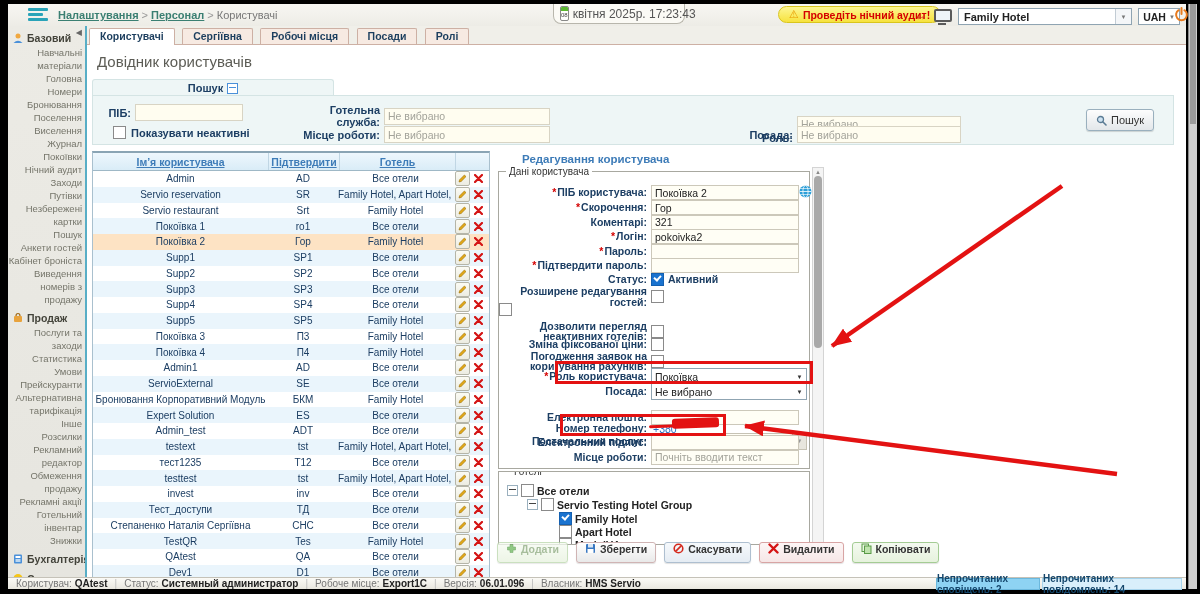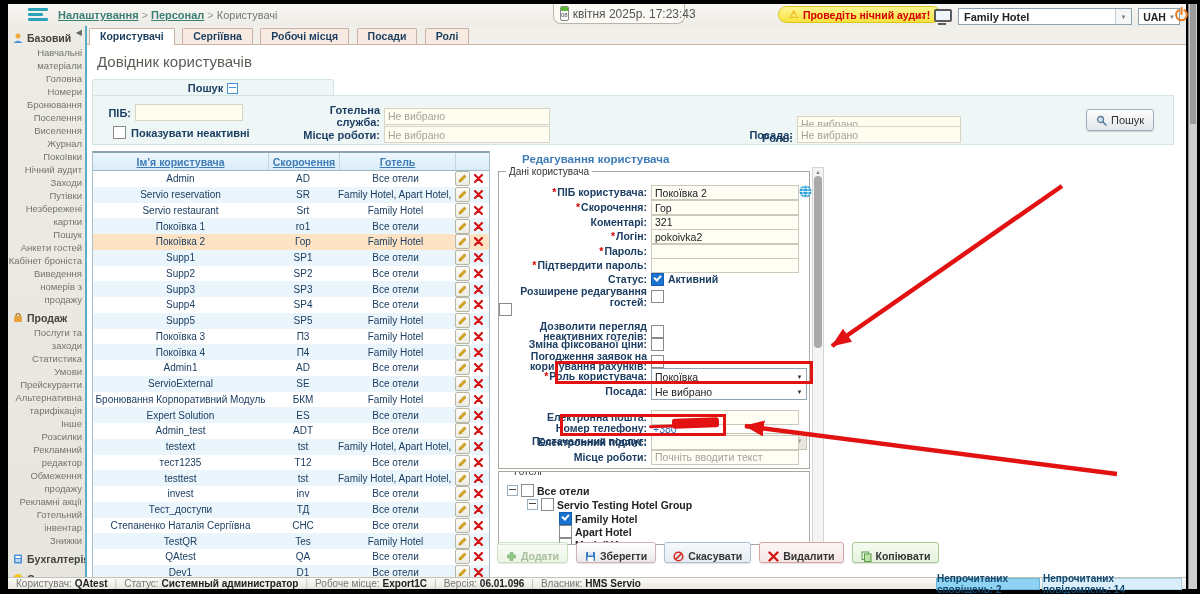--- a/index.html
+++ b/index.html
@@ -108,21 +108,21 @@
   .vthumb{position:absolute;left:1px;top:8px;width:8px;height:172px;background:#a9a9a9;border-radius:4px;}
 
   
   .trow2{position:absolute;display:flex;align-items:center;gap:3px;}
   .expander{width:9px;height:9px;border:1px solid #9ab0be;background:#fff;position:relative;cursor:pointer;flex:none;}
   .expander::after{content:"";position:absolute;left:1px;right:1px;top:3px;height:1px;background:#444;}
   .tlbl{font-size:10.5px;font-weight:bold;color:#222;}
 
   
   .btnrow{position:absolute;left:410px;top:497px;width:320px;height:20px;display:flex;gap:8px;align-items:center;}
-  .ebtn{height:19px;padding:0 8px;display:flex;align-items:flex-end;gap:4px;border-radius:3px;font-size:10.5px;font-weight:bold;color:#333;cursor:pointer;background:linear-gradient(#fff,#e9e9e9);border:1px solid #b0b0b0;box-shadow:0 1px 1px rgba(0,0,0,.12);white-space:nowrap;}
+  .ebtn{height:19px;padding:0 8px;display:flex;align-items:flex-start;gap:4px;border-radius:3px;font-size:10.5px;font-weight:bold;color:#333;cursor:pointer;background:linear-gradient(#fff,#e9e9e9);border:1px solid #b0b0b0;box-shadow:0 1px 1px rgba(0,0,0,.12);white-space:nowrap;}
   .ebtn.add{border-color:#b9d6aa;background:linear-gradient(#f6fbf2,#e7f2de);color:#8aa87c;opacity:.75;}
   .ebtn.save{border-color:#d0b4b4;}
   .ebtn.cancel{border-color:#aebfd0;background:linear-gradient(#f6f9fc,#e5ecf3);}
   .ebtn.del{border-color:#d8a4a4;background:linear-gradient(#fdf6f6,#f6e6e6);}
   .ebtn.copy{border-color:#a4cc94;background:linear-gradient(#f4faf0,#e6f2dd);margin-left:auto;}
 
   
   .statusbar{position:absolute;left:8px;top:577px;width:1178px;height:12px;background:linear-gradient(#fbfaf6,#e9e7df);border-top:1px solid #c5c2b8;font-size:10px;color:#777;display:flex;align-items:center;padding-left:8px;box-sizing:border-box;}
   .statusbar b{color:#222;margin-left:3px;}
   .statusbar .sep{color:#bbb;margin:0 7px;}
@@ -295,21 +295,21 @@
               <circle cx="4.5" cy="4.5" r="3" fill="#cfe3f2" stroke="#5a7b94" stroke-width="1.3"></circle>
               <line x1="7" y1="7" x2="10" y2="10" stroke="#5a7b94" stroke-width="1.6" stroke-linecap="round"></line>
             </svg>
           <span>Пошук</span>
         </div>
       </div>
 
       <div class="utable">
         <div class="thead">
           <span class="th c1">Ім’я користувача</span>
-          <span class="th c2">Скорочення</span>
+          <span class="th c2">Підтвердити</span>
           <span class="th c3">Готель</span>
           <span class="th c4"></span>
         </div>
         <div class="tbody">
 
             <div class="trow">
               <span class="td c1">Admin</span>
               <span class="td c2">AD</span>
               <span class="td c3">Все отели</span>
               <span class="td c4 acts">

